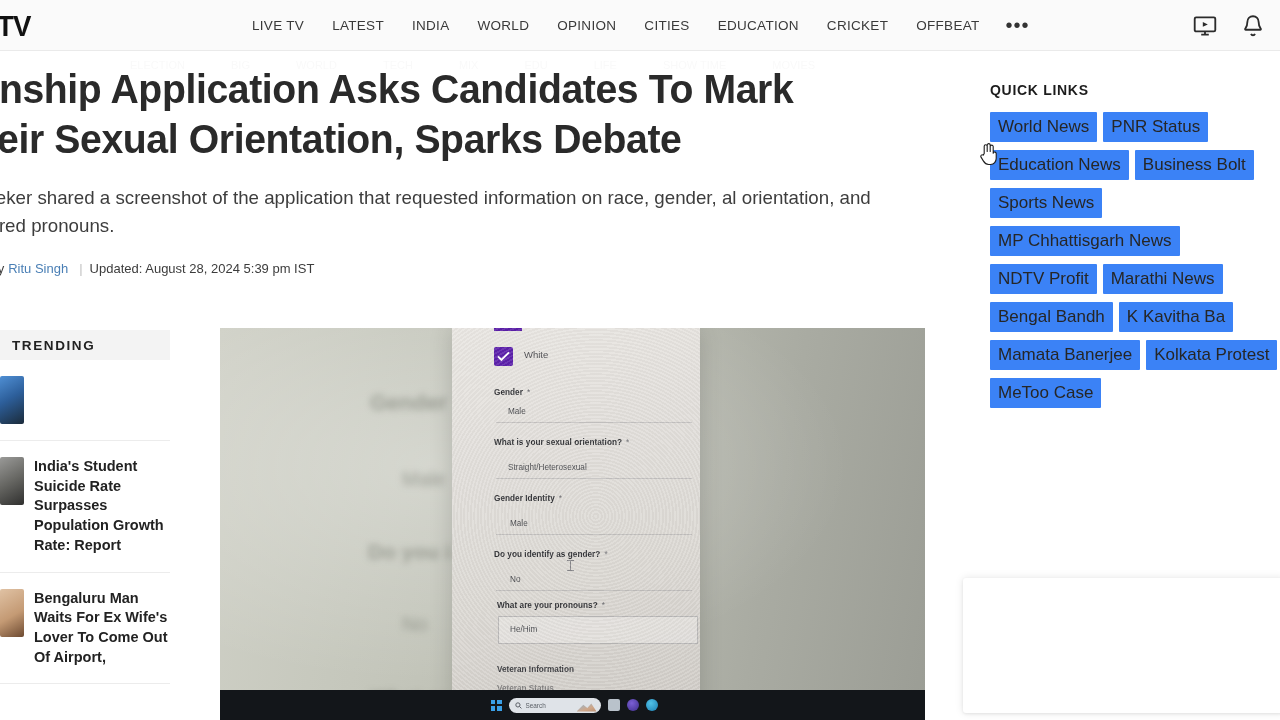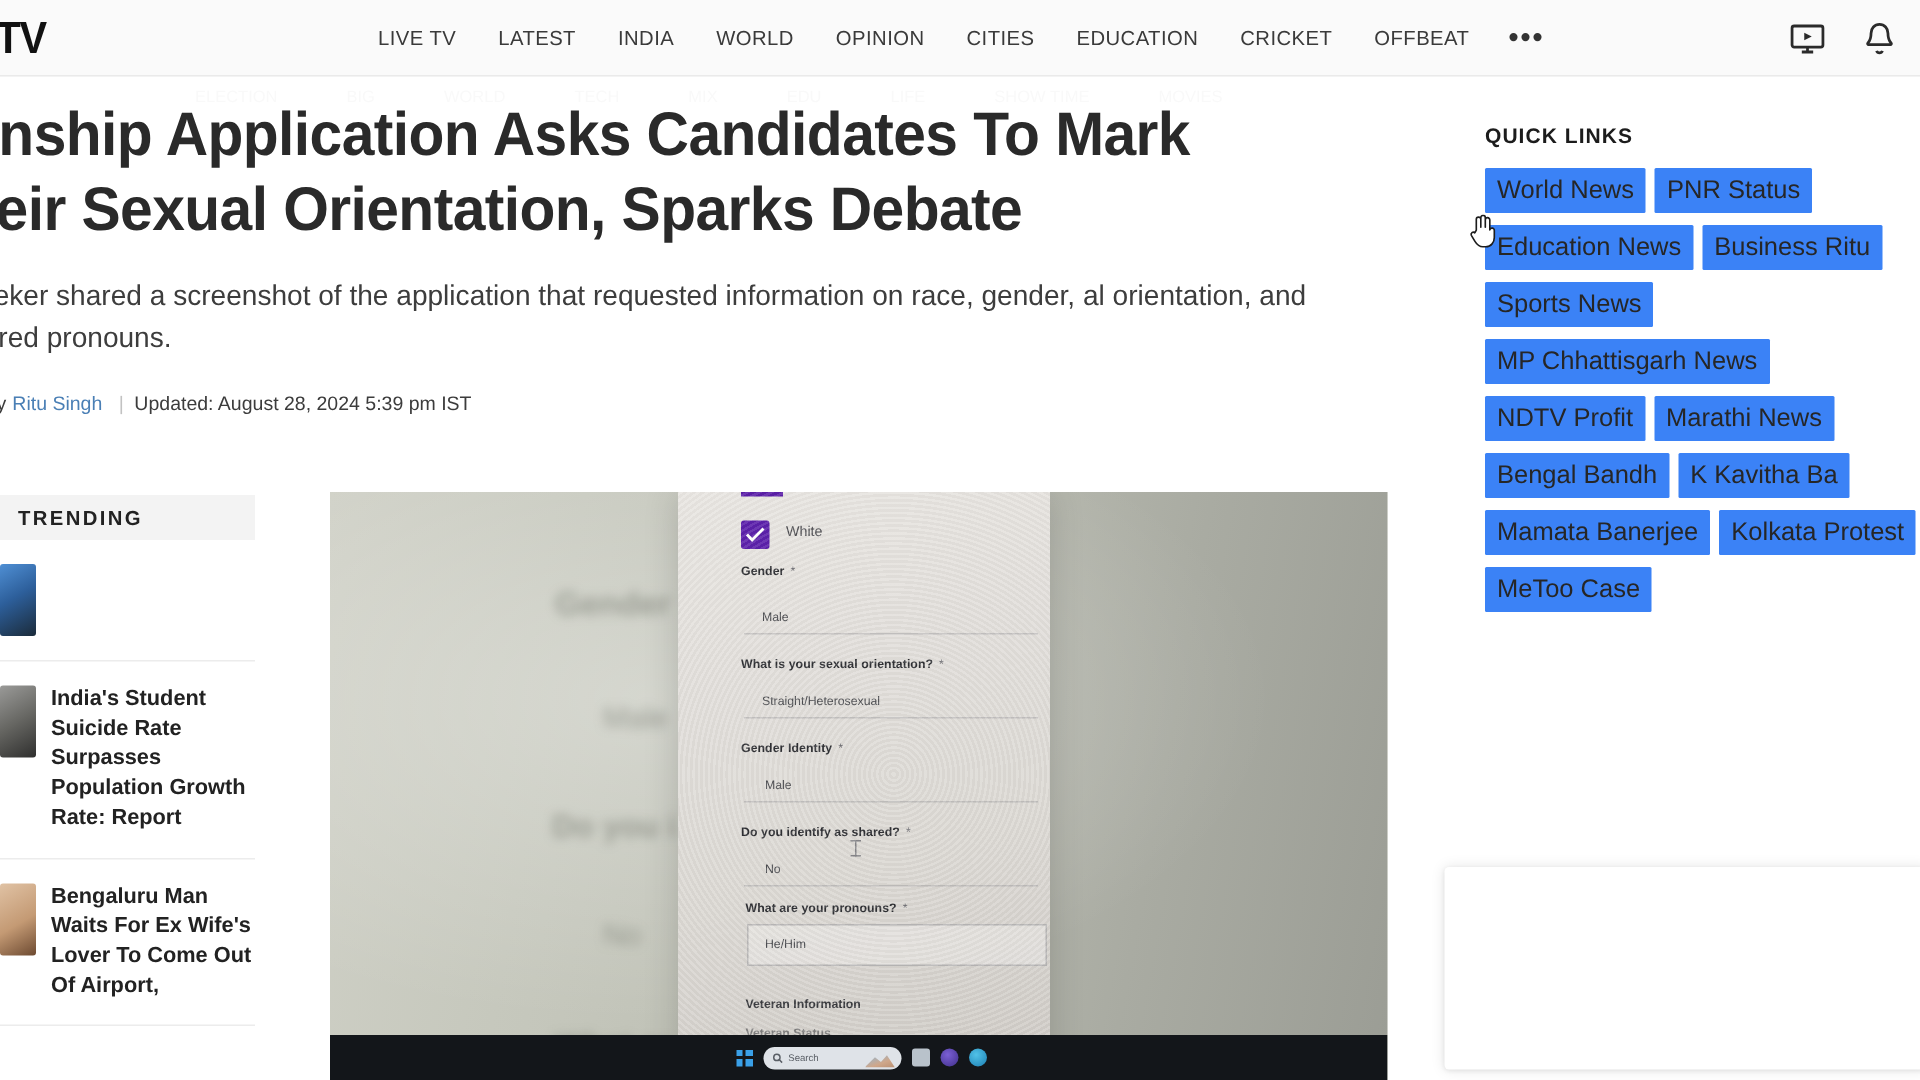--- a/index.html
+++ b/index.html
@@ -246,40 +246,40 @@
 
       <div class="form">
 
         <div class="f-check">
           <svg width="13" height="11" viewBox="0 0 13 11" fill="none" stroke="#ffffff" stroke-width="1.9">
             <path d="M1 5.4L4.4 9 12 1.3"></path>
           </svg>
         </div>
         <div class="f-checklabel">White</div>
 
-        <div class="f-label" style="left:42px; top:48px;">
+        <div class="f-label" style="left:42px; top:60px;">
           <span>Gender</span><span class="req">*</span>
         </div>
         <div class="f-value" style="left:56px; top:79px;">Male</div>
         <div class="f-field" style="left:44px; top:94px; width:196px;"></div>
 
         <div class="f-label" style="left:42px; top:110px;">
           <span>What is your sexual orientation?</span><span class="req">*</span>
         </div>
         <div class="f-value" style="left:56px; top:135px;">Straight/Heterosexual</div>
         <div class="f-field" style="left:44px; top:150px; width:196px;"></div>
 
         <div class="f-label" style="left:42px; top:166px;">
           <span>Gender Identity</span><span class="req">*</span>
         </div>
         <div class="f-value" style="left:58px; top:191px;">Male</div>
         <div class="f-field" style="left:44px; top:206px; width:196px;"></div>
 
         <div class="f-label" style="left:42px; top:222px;">
-          <span>Do you identify as shared?</span><span class="req">*</span>
+          <span>Do you identify as gender?</span><span class="req">*</span>
         </div>
         <div class="i-beam"></div>
         <div class="f-value" style="left:58px; top:247px;">No</div>
         <div class="f-field" style="left:44px; top:262px; width:196px;"></div>
 
         <div class="f-label" style="left:45px; top:273px;">
           <span>What are your pronouns?</span><span class="req">*</span>
         </div>
         <div class="f-box" style="left:46px; top:288px; width:200px; height:28px;"></div>
         <div class="f-value" style="left:58px; top:297px;">He/Him</div>
@@ -327,21 +327,21 @@
       <div class="tr-title">Bengaluru Man Waits For Ex Wife's Lover To Come Out Of Airport,</div>
     </div>
   </div>
 
   <div class="quick">
     <div class="quick-head">QUICK LINKS</div>
     <div class="chips">
       <span class="chip">World News</span>
       <span class="chip">PNR Status</span>
       <span class="chip">Education News</span>
-      <span class="chip">Business Ritu</span>
+      <span class="chip">Business Bolt</span>
       <span class="chip">Sports News</span>
       <span class="chip">MP Chhattisgarh News</span>
       <span class="chip">NDTV Profit</span>
       <span class="chip">Marathi News</span>
       <span class="chip">Bengal Bandh</span>
       <span class="chip">K Kavitha Ba</span>
       <span class="chip">Mamata Banerjee</span>
       <span class="chip">Kolkata Protest</span>
       <span class="chip">MeToo Case</span>
     </div>

